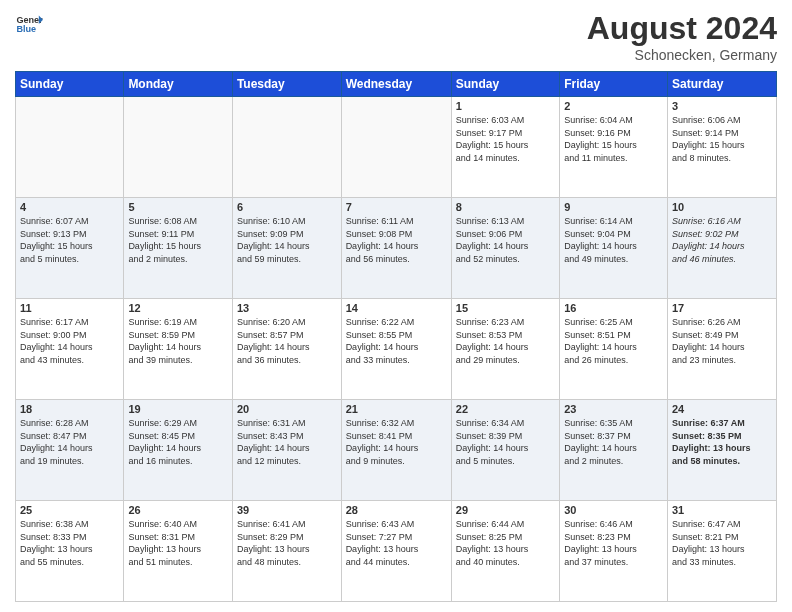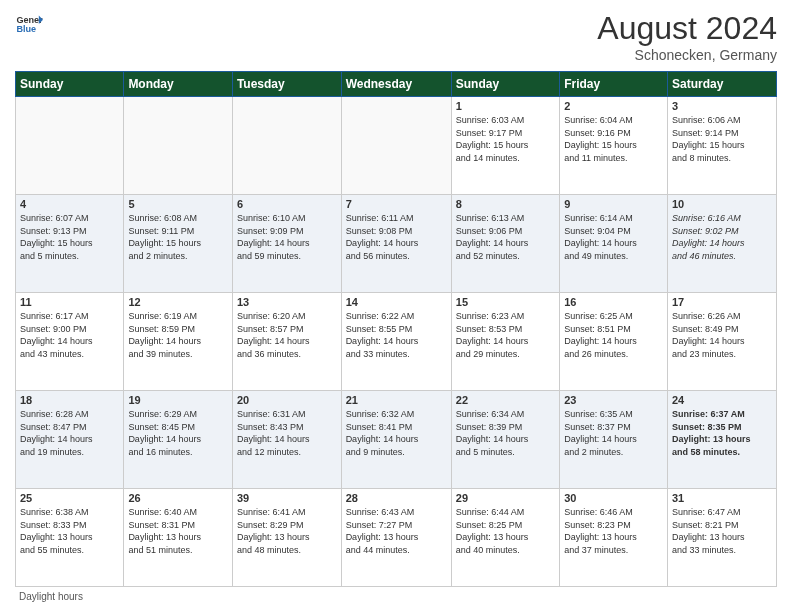--- a/index.html
+++ b/index.html
@@ -31,33 +31,33 @@
     .logo-icon {
       width: 28px;
       height: 28px;
     }
     .title-block {
       text-align: right;
     }
     .month-year {
       font-size: 32px;
       color: #333;
-      font-weight: 400;
+      font-weight: 700;
     }
     .location {
       font-size: 14px;
       color: #555;
     }
     .calendar {
       width: 100%;
       border-collapse: collapse;
       flex: 1;
     }
     .calendar th {
-      background-color: #14532d;
+      background-color: #1d4ed8;
       color: #fff;
       font-size: 12px;
       font-weight: bold;
       padding: 5px 4px;
       text-align: left;
       border: 1px solid #1a5a9a;
     }
     .calendar td {
       border: 1px solid #ccc;
       vertical-align: top;
@@ -347,16 +347,13 @@
             <span class="day-number">31</span>
             <div class="day-info" style="white-space: pre-line;">Sunrise: 6:47 AM
 Sunset: 8:21 PM
 Daylight: 13 hours
 and 33 minutes.</div>
           </td>
         </tr>
       </tbody>
   </table>
 
-  <div style="font-size:10px; color:#555; margin-top:4px; padding-left:4px;">
-    <span>Daylight hours</span>
-  </div>
 </div>
 
 </body></html>

